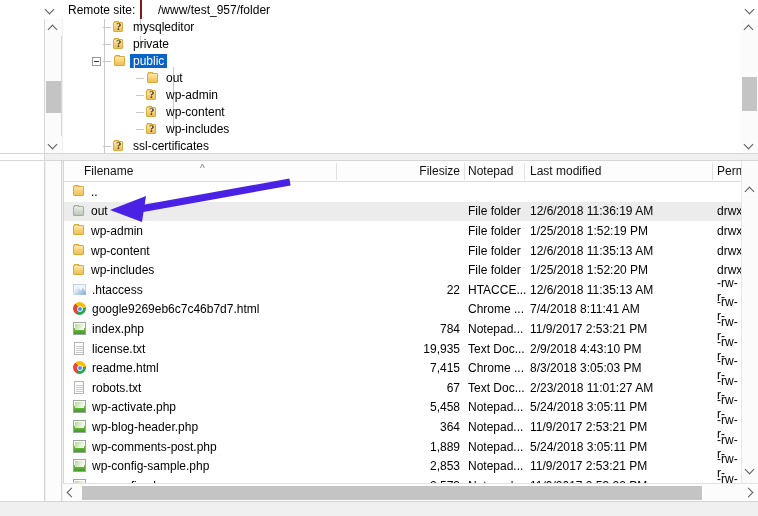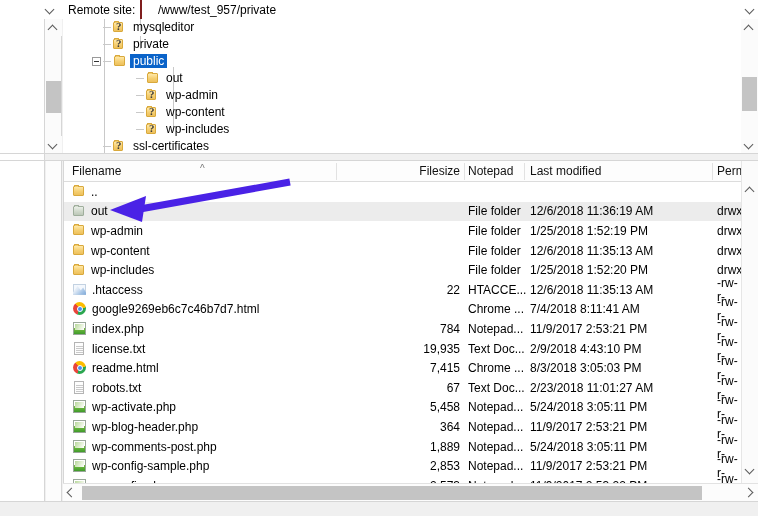--- a/index.html
+++ b/index.html
@@ -158,21 +158,21 @@
 
   <div class="top-strip">
     <div class="combo-chevron-left">
       <span class="chev"></span>
     </div>
     <div class="remote-bar">
       <div class="remote-label-wrap">
         <span>Remote site:</span>
       </div>
       <div class="remote-path">
-        <span>/www/test_957/private</span>
+        <span>/www/test_957/folder</span>
       </div>
       <div class="remote-chevron-right">
         <span class="chev"></span>
       </div>
     </div>
   </div>
 
   <div class="tree-region">
 
     <div class="left-blank"></div>
@@ -254,21 +254,21 @@
     <div class="splitter-left"></div>
   </div>
 
   <div class="list-region">
     <div class="list-left-blank"></div>
     <div class="list-gap"></div>
 
     <div class="list-panel">
 
       <div class="header-row">
-        <div class="hcell" style="left:8px;text-align:center;">
+        <div class="hcell" style="left:20px;text-align:center;">
             <span>Filename</span>
           </div>
         <div class="sort-caret" style="left:136px;">^</div>
         <div class="hsep" style="left:272px;"></div>
         <div class="hcell" style="left:280px;width:116px;justify-content:flex-end;">
             <span>Filesize</span>
           </div>
         <div class="hsep" style="left:400px;"></div>
         <div class="hcell" style="left:404px;">
             <span>Notepad</span>

